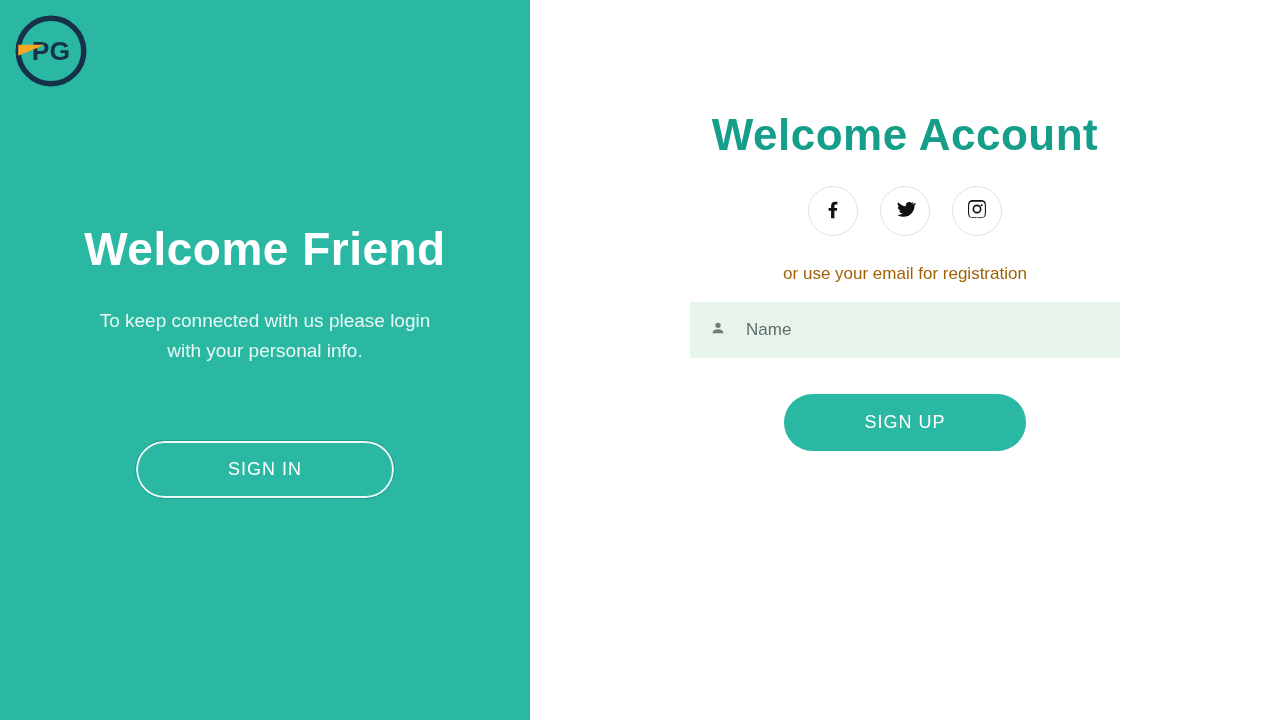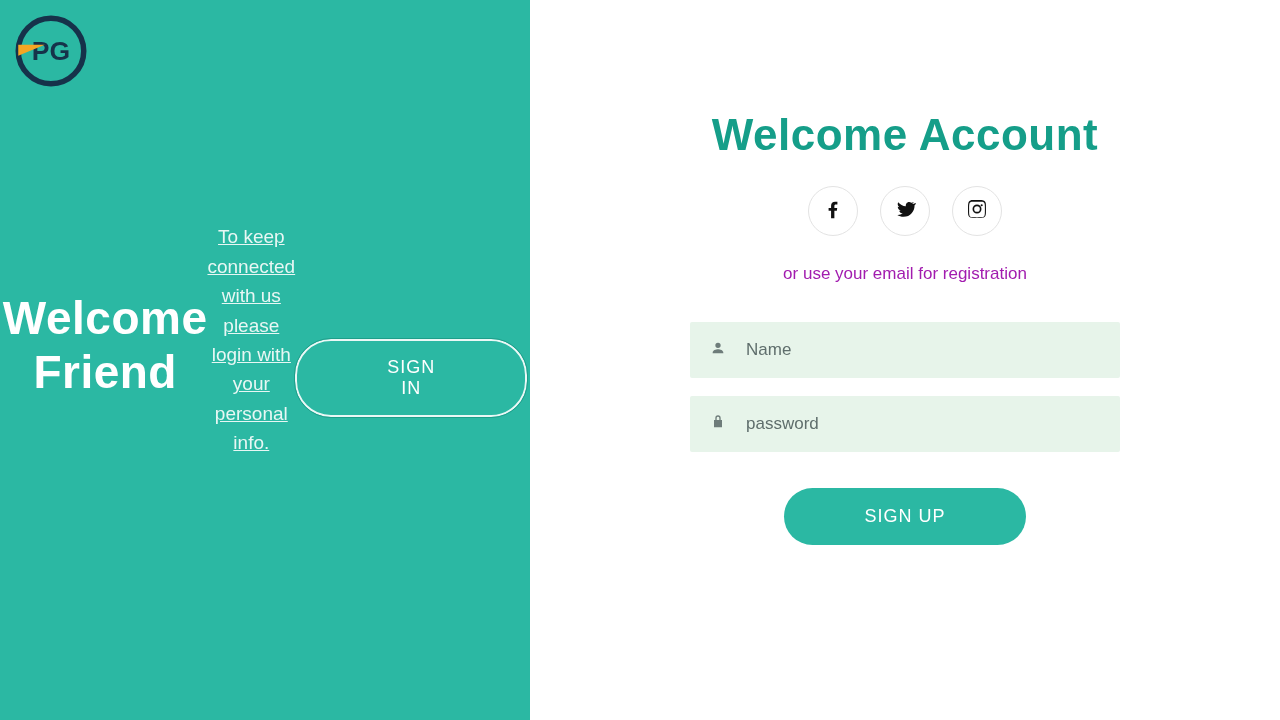--- a/index.html
+++ b/index.html
@@ -2,39 +2,38 @@
 <html><head>
 <meta charset="utf-8">
 <style>
   * { box-sizing: border-box; margin: 0; padding: 0; }
   html, body { width: 1280px; height: 720px; font-family: 'Segoe UI', Arial, sans-serif; overflow: hidden; }
   .wrap { display: flex; width: 100%; height: 100%; }
   .left {
     width: 530px; height: 100%;
     background: #2bb8a3;
     color: #fff;
-    display: flex; flex-direction: row; align-items: center; justify-content: center;
+    display: flex; flex-direction: column; align-items: center; justify-content: center;
     padding: 0 50px;
     position: relative;
   }
   .logo {
     position: absolute; top: 12px; left: 12px;
     width: 78px; height: 78px;
   }
   .logo svg { width: 100%; height: 100%; }
   .left h1 {
     font-size: 46px; font-weight: 700; letter-spacing: 0.5px;
     margin-bottom: 30px; text-align: center;
     color: #fff;
   }
   .left p {
     font-size: 19px; font-weight: 400; text-align: center;
     line-height: 1.55; color: #e8f7f4; max-width: 360px;
     margin-bottom: 40px;
-    text-decoration: underline;
   }
   .signin-btn {
     border: 2px solid rgba(255,255,255,0.9);
     background: transparent; color: #fff;
     font-size: 18px; font-weight: 500; letter-spacing: 1px;
     padding: 16px 90px; border-radius: 36px;
     cursor: pointer; outline: 1px solid #1e9e8a; margin-top: 36px;
   }
   .right {
     flex: 1; height: 100%; background: #fff;
@@ -45,21 +44,21 @@
     font-size: 44px; font-weight: 900; color: #159e89;
     letter-spacing: 0.5px; margin-bottom: 26px;
   }
   .socials { display: flex; gap: 22px; margin-bottom: 28px; }
   .social {
     width: 50px; height: 50px; border-radius: 50%;
     border: 1px solid #e3e3e3; display: flex; align-items: center; justify-content: center;
     cursor: pointer;
   }
   .social svg { width: 22px; height: 22px; fill: #111; }
-  .hint { color: #a21caf; font-size: 17px; margin-bottom: 38px; }
+  .hint { color: #a16207; font-size: 17px; margin-bottom: 18px; }
   .field {
     width: 430px; height: 56px; background: #e7f4ea;
     display: flex; align-items: center; padding: 0 20px;
     margin-bottom: 18px; border-radius: 2px;
   }
   .field .icon { width: 18px; margin-right: 18px; color: #6e7c7a; }
   .field .icon svg { width: 16px; height: 16px; fill: #6e7c7a; }
   .field input {
     flex: 1; border: none; background: transparent; outline: none;
     font-size: 17px; color: #1d4ed8;
@@ -121,24 +120,16 @@
     <div class="field">
       <span class="icon">
         <svg viewBox="0 0 24 24">
             <path d="M12 12a4 4 0 100-8 4 4 0 000 8zm0 2c-3.3 0-8 1.7-8 5v1h16v-1c0-3.3-4.7-5-8-5z"></path>
           </svg>
       </span>
       <input type="text" placeholder="Name" style="">
     </div>
 
 
-    <div class="field">
-      <span class="icon">
-        <svg viewBox="0 0 24 24">
-            <path d="M12 2a4 4 0 00-4 4v3H6v11h12V9h-2V6a4 4 0 00-4-4zm-2 4a2 2 0 114 0v3h-4V6z"></path>
-          </svg>
-      </span>
-      <input type="password" placeholder="password" style="">
-    </div>
 
     <button class="signup-btn">SIGN UP</button>
   </div>
 </div>
 
 </body></html>

